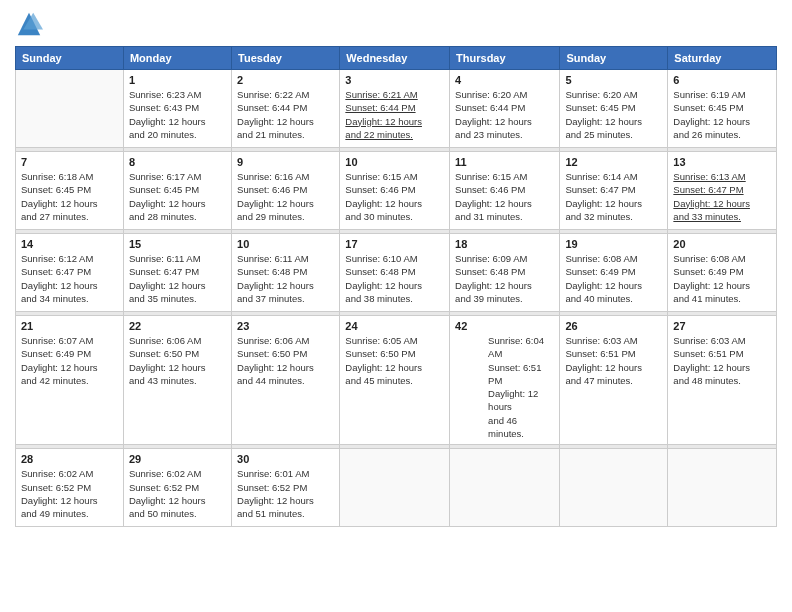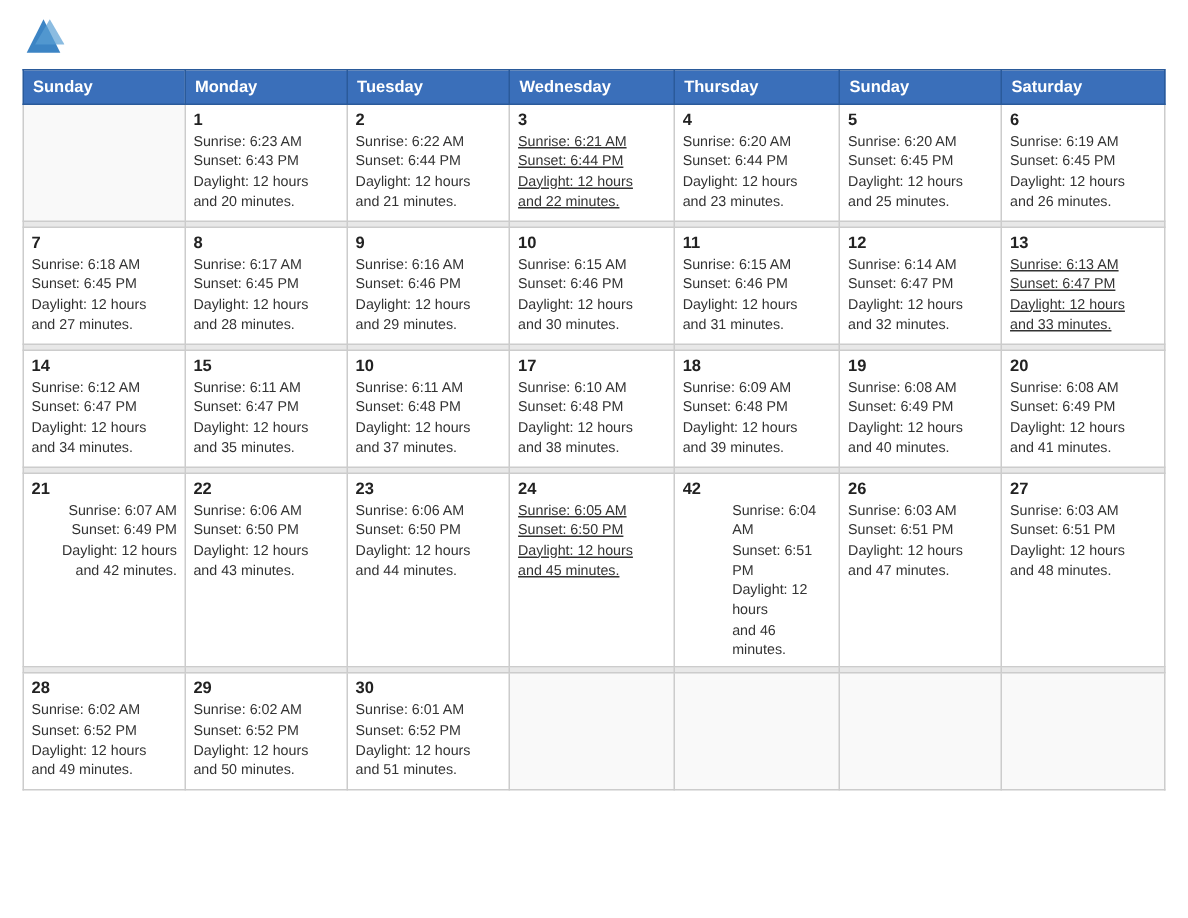--- a/index.html
+++ b/index.html
@@ -299,42 +299,42 @@
           <td></td>
           <td></td>
           <td></td>
           <td></td>
           <td></td>
           <td></td>
         </tr>
         <tr>
           <td>
             <span class="day-num">21</span>
-            <div class="day-info" style="white-space: pre-line; text-align: right;">Sunrise: 6:07 AM
+            <div class="day-info" style="white-space: pre-line;">Sunrise: 6:07 AM
 Sunset: 6:49 PM
 Daylight: 12 hours
 and 42 minutes.</div>
           </td>
           <td>
             <span class="day-num">22</span>
             <div class="day-info" style="white-space: pre-line;">Sunrise: 6:06 AM
 Sunset: 6:50 PM
 Daylight: 12 hours
 and 43 minutes.</div>
           </td>
           <td>
             <span class="day-num">23</span>
             <div class="day-info" style="white-space: pre-line;">Sunrise: 6:06 AM
 Sunset: 6:50 PM
 Daylight: 12 hours
 and 44 minutes.</div>
           </td>
           <td>
             <span class="day-num">24</span>
-            <div class="day-info" style="white-space: pre-line; text-decoration: underline;">Sunrise: 6:05 AM
+            <div class="day-info" style="white-space: pre-line;">Sunrise: 6:05 AM
 Sunset: 6:50 PM
 Daylight: 12 hours
 and 45 minutes.</div>
           </td>
           <td>
             <span class="day-num">42</span>
             <div class="day-info" style="white-space: pre-line; margin-left: 33px;">Sunrise: 6:04 AM
 Sunset: 6:51 PM
 Daylight: 12 hours
 and 46 minutes.</div>

